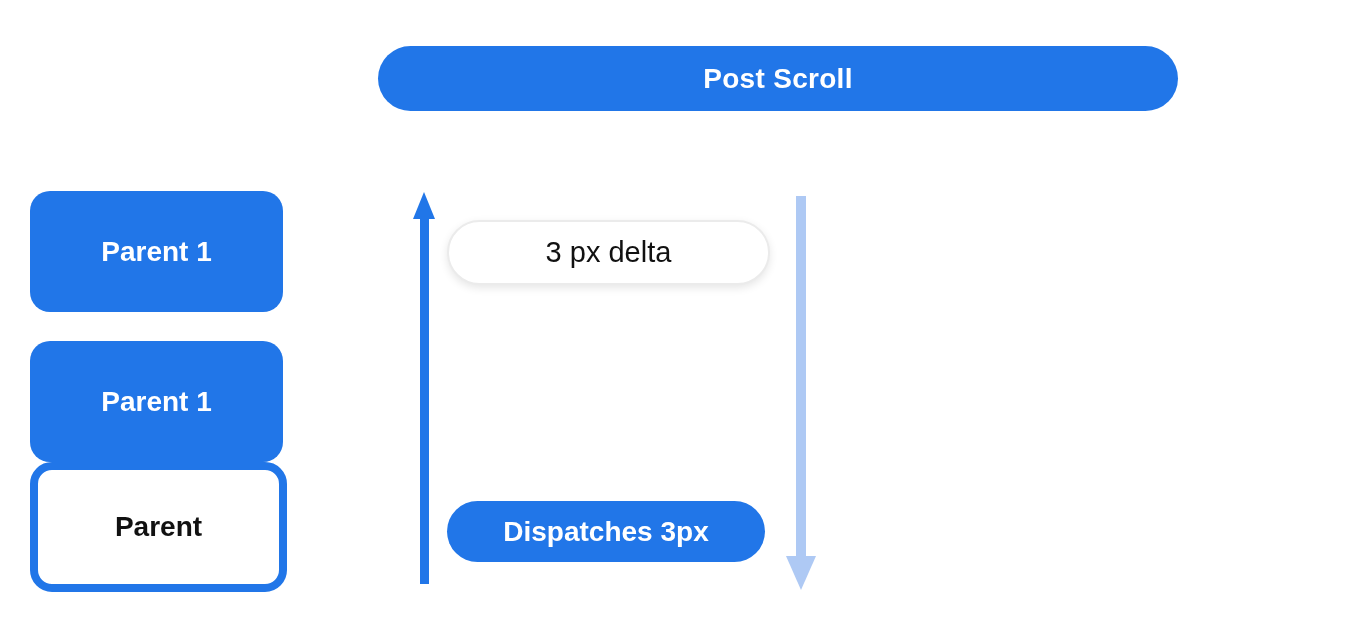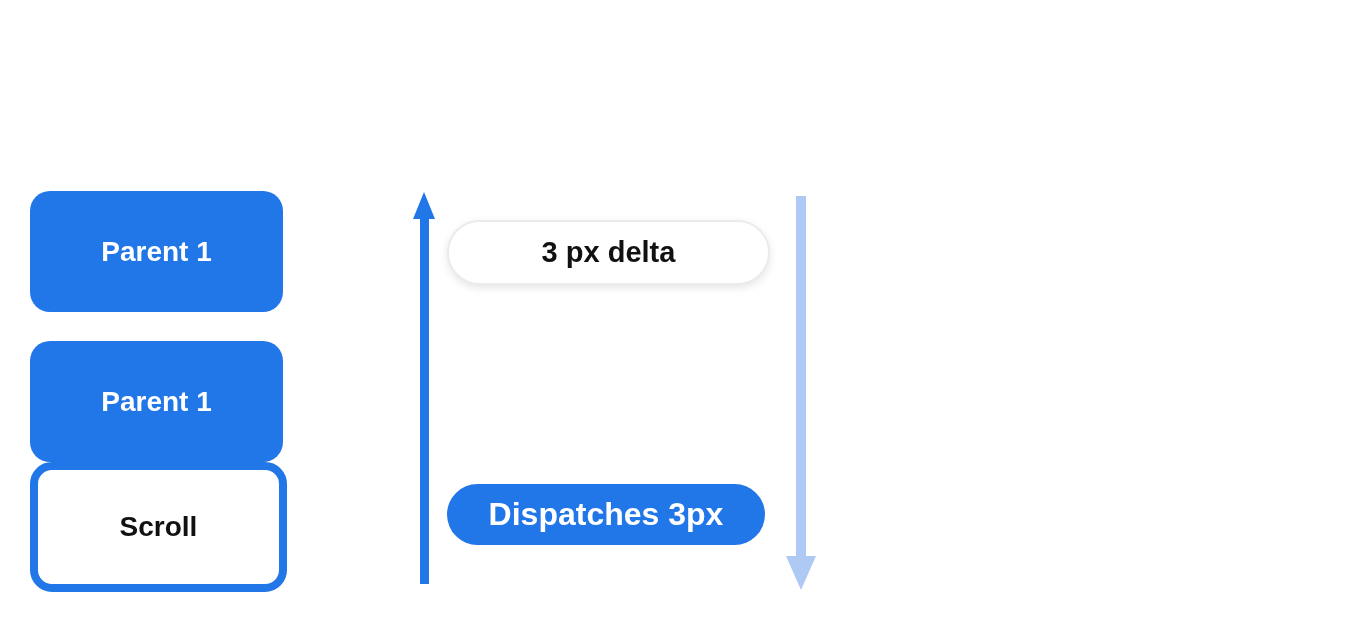--- a/index.html
+++ b/index.html
@@ -116,49 +116,52 @@
   .pill.delta {
     left: 447px;
     top: 220px;
     width: 323px;
     height: 65px;
     background: #ffffff;
     border: 2px solid var(--pill_border);
     box-shadow: 0 3px 8px rgba(0,0,0,0.10);
     color: var(--text_dark);
     font-size: 29px;
-    font-weight: 700;
+    font-weight: 400;
   }
   .pill.dispatch {
     left: 447px;
-    top: 484px;
+    top: 501px;
     width: 318px;
     height: 61px;
     background: var(--accent_blue);
     color: #ffffff;
-    font-size: 32px;
+    font-size: 28px;
     font-weight: bold;
   }
 </style>
 </head>
 <body>
 
 <div class="canvas">
 
+  <div class="banner">
+    <span>Post Scroll</span>
+  </div>
 
   <div class="stack-box parent2">
     <span>Parent 1</span>
   </div>
 
   <div class="stack-box parent1">
     <span>Parent 1</span>
   </div>
 
   <div class="stack-box child">
-    <span>Scroll</span>
+    <span>Parent</span>
   </div>
 
   <div class="arrow up-arrow">
     <div class="head"></div>
     <div class="shaft"></div>
   </div>
 
   <div class="pill delta">
     <span>3 px delta</span>
   </div>

